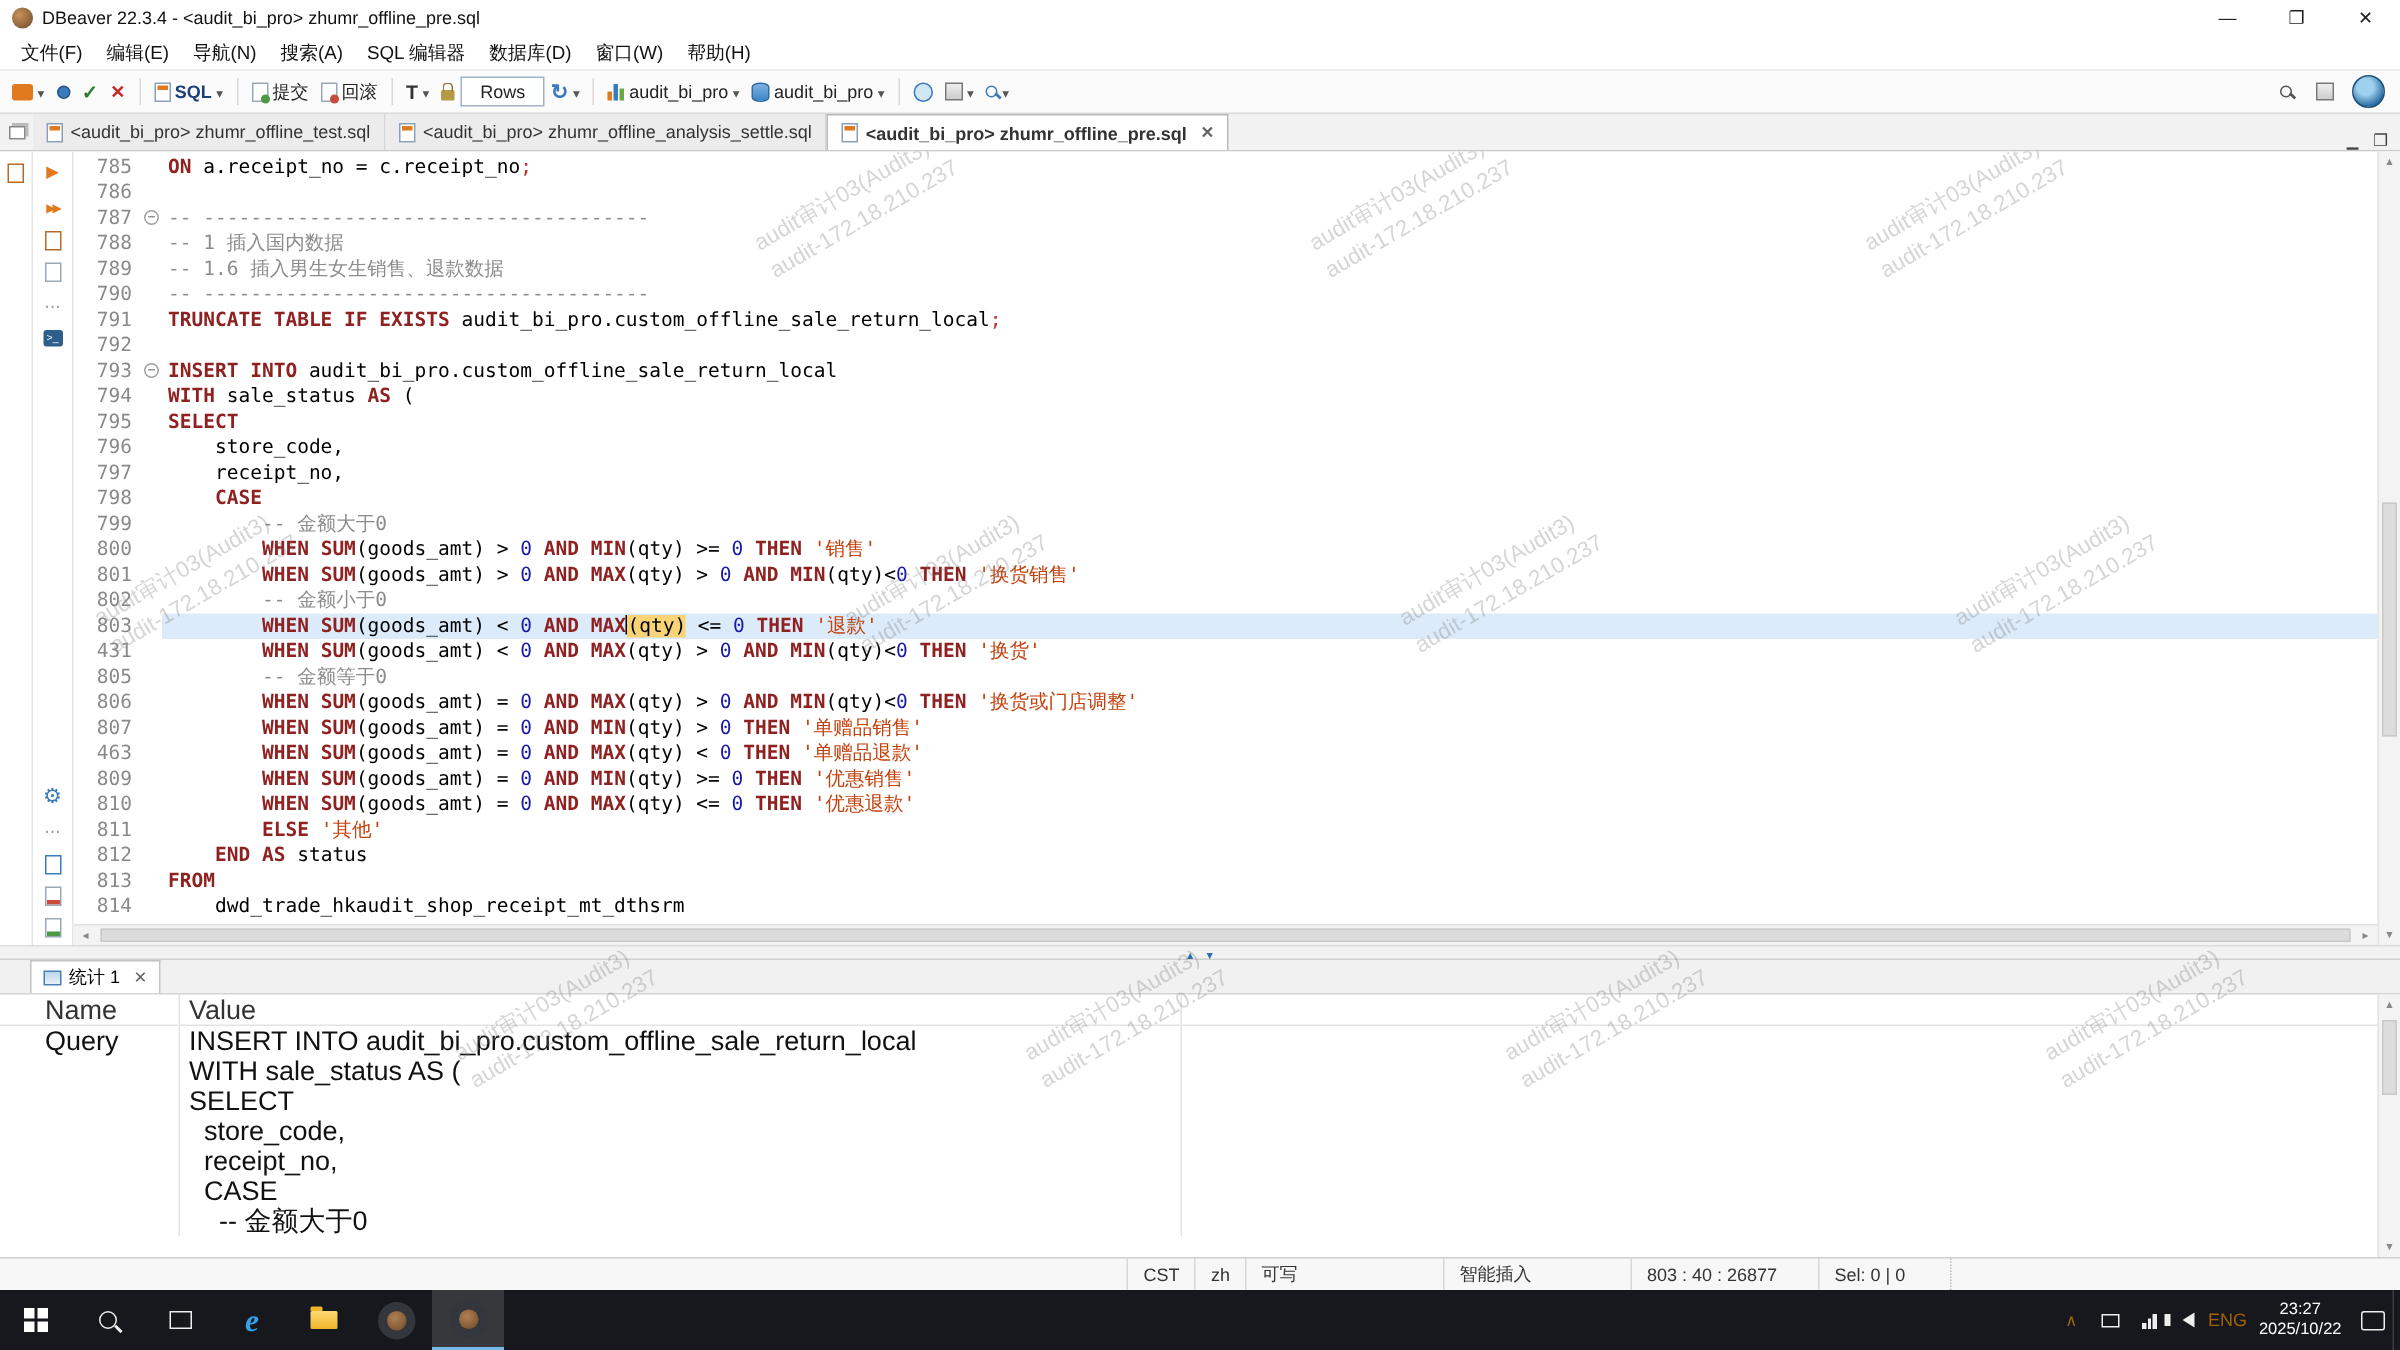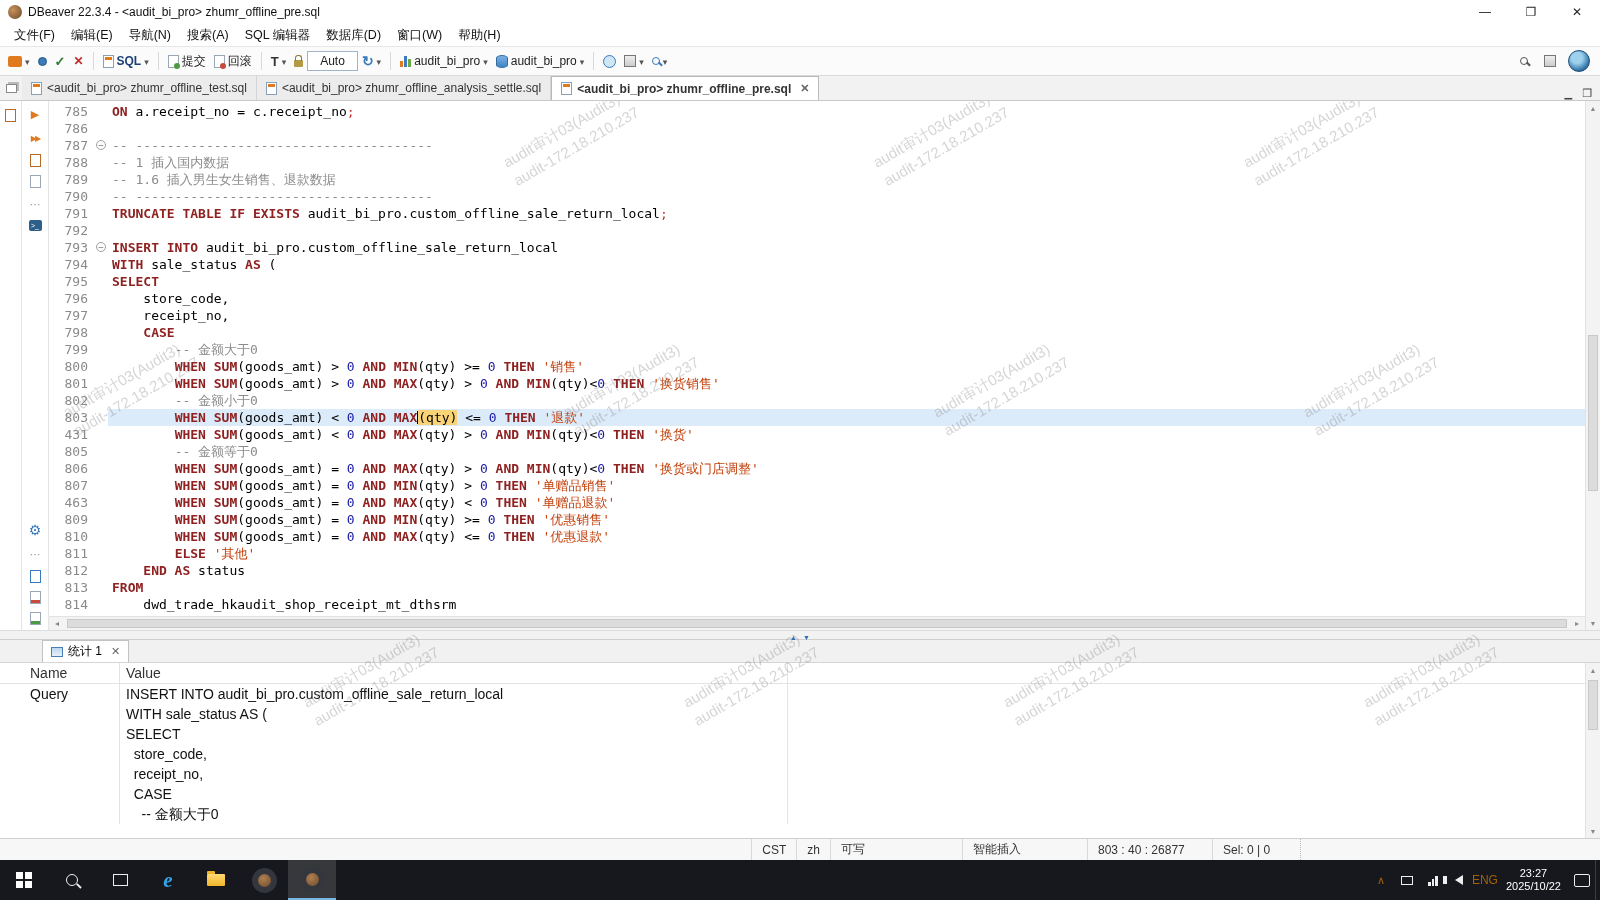--- a/index.html
+++ b/index.html
@@ -115,24 +115,24 @@
   .vthumb.editor{top:44%;height:31%;}
   .vthumb.panel{top:3px;height:34%;}
 
   
   .sash{height:10px;flex:0 0 auto;background:#f2f2f2;border-top:1px solid #dcdcdc;border-bottom:1px solid #cfcfcf;display:flex;align-items:center;justify-content:center;gap:6px;}
   .sash-up::before{content:"▲";color:#2b6fb5;font-size:7px;}
   .sash-dn::before{content:"▼";color:#2b6fb5;font-size:7px;}
 
   
   .bpanel{height:198px;flex:0 0 auto;display:flex;flex-direction:column;background:#fff;position:relative;}
-  .btabs{height:23px;flex:0 0 auto;background:#f1f1f1;border-bottom:1px solid #d5d5d5;display:flex;align-items:flex-end;padding-left:42px;font-size:12px;}
+  .btabs{height:23px;flex:0 0 auto;background:#f1f1f1;border-bottom:1px solid #d5d5d5;display:flex;align-items:flex-end;padding-left:20px;font-size:12px;}
   .btab{display:flex;align-items:center;gap:5px;background:#fff;border:1px solid #c2c2c2;border-bottom:0;height:22px;padding:0 8px;}
   .bticon{width:12px;height:10px;border:1px solid #4a7fb5;background:linear-gradient(#bcd6ee,#e8f1f9);}
-  .btable{flex:1;overflow:hidden;font-size:14px;color:#111;}
+  .btable{flex:1;overflow:hidden;font-size:18px;color:#111;}
   .brow{display:flex;height:20px;line-height:20px;}
   .brow.header{height:21px;line-height:21px;border-bottom:1px solid #e3e3e3;color:#333;}
   .bc-name{flex:0 0 120px;width:120px;padding-left:30px;border-right:1px solid #e3e3e3;white-space:pre;overflow:hidden;}
   .bc-value{flex:0 0 668px;width:668px;padding-left:6px;border-right:1px solid #e3e3e3;white-space:pre;overflow:hidden;}
   .bc-rest{flex:1;}
   .panel-vscroll{position:absolute;right:0;top:23px;bottom:0;width:15px;border-left:1px solid #e2e2e2;background:#f3f3f3;display:flex;flex-direction:column;}
 
   
   .statusbar{height:22px;flex:0 0 auto;background:#f7f7f7;border-top:1px solid #cfcfcf;display:flex;align-items:stretch;font-size:12px;color:#333;}
   .sb-spacer{flex:1;}
@@ -228,21 +228,21 @@
       </button>
     <span class="sep"></span>
     <button class="tbtn">
         <span class="glyph-t"></span>
         <span class="dd"></span>
       </button>
     <button class="tbtn">
         <span class="ic-lock"></span>
       </button>
     <div class="combo">
-        <span>Auto</span>
+        <span>Rows</span>
       </div>
     <button class="tbtn">
         <span class="glyph-hist"></span>
         <span class="dd"></span>
       </button>
     <span class="sep"></span>
     <button class="tbtn">
         <span class="ic-bars">
           <i></i>
           <i></i>

